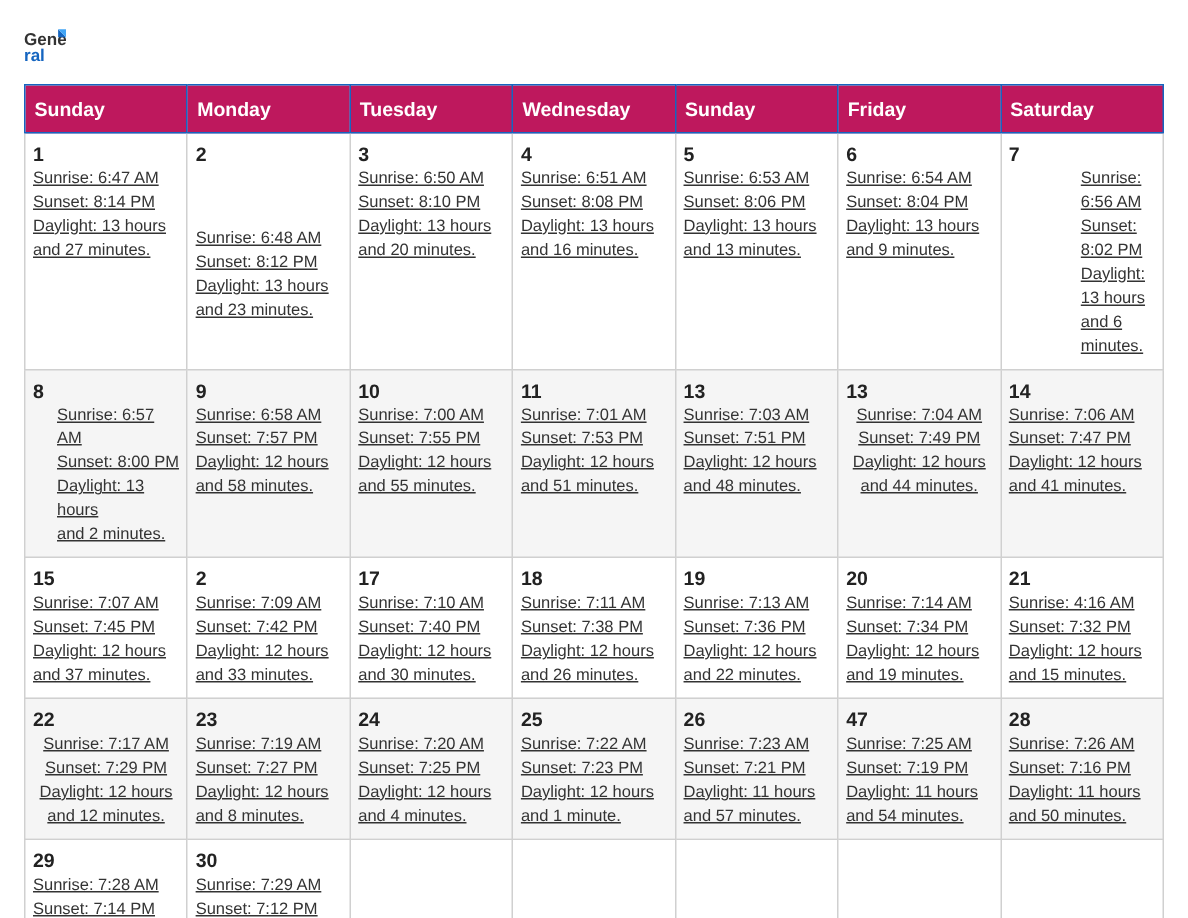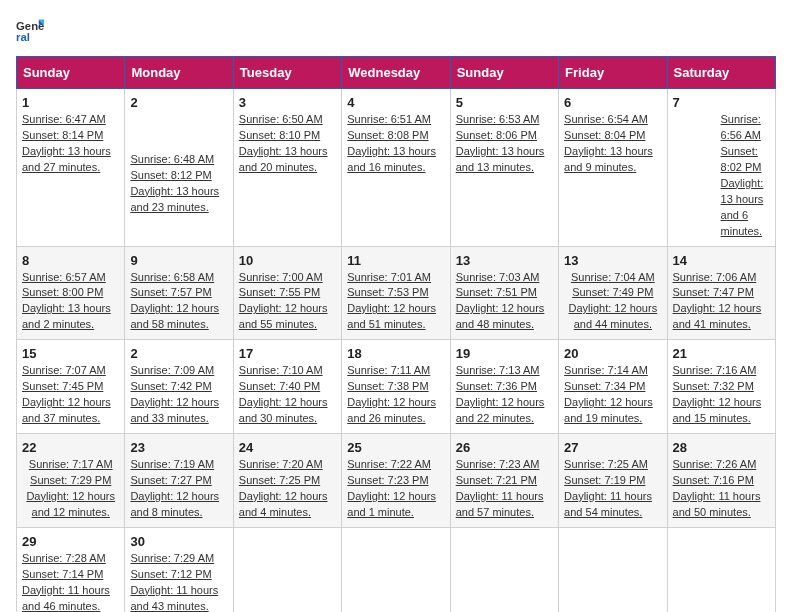--- a/index.html
+++ b/index.html
@@ -170,21 +170,21 @@
           <span class="day-num">7</span>
           <div class="day-info" style="white-space: pre-line; margin-left: 48px;">Sunrise: 6:56 AM
 Sunset: 8:02 PM
 Daylight: 13 hours
 and 6 minutes.</div>
         </td>
       </tr>
       <tr>
         <td>
           <span class="day-num">8</span>
-          <div class="day-info" style="white-space: pre-line;">Sunrise: 6:57 AM
+          <div class="day-info" style="white-space: pre-line; margin-left: 16px;">Sunrise: 6:57 AM
 Sunset: 8:00 PM
 Daylight: 13 hours
 and 2 minutes.</div>
         </td>
         <td>
           <span class="day-num">9</span>
           <div class="day-info" style="white-space: pre-line;">Sunrise: 6:58 AM
 Sunset: 7:57 PM
 Daylight: 12 hours
 and 58 minutes.</div>
@@ -263,21 +263,21 @@
         </td>
         <td>
           <span class="day-num">20</span>
           <div class="day-info" style="white-space: pre-line;">Sunrise: 7:14 AM
 Sunset: 7:34 PM
 Daylight: 12 hours
 and 19 minutes.</div>
         </td>
         <td>
           <span class="day-num">21</span>
-          <div class="day-info" style="white-space: pre-line;">Sunrise: 7:16 AM
+          <div class="day-info" style="white-space: pre-line;">Sunrise: 4:16 AM
 Sunset: 7:32 PM
 Daylight: 12 hours
 and 15 minutes.</div>
         </td>
       </tr>
       <tr>
         <td>
           <span class="day-num">22</span>
           <div class="day-info" style="white-space: pre-line; text-align: center;">Sunrise: 7:17 AM
 Sunset: 7:29 PM
@@ -306,21 +306,21 @@
 and 1 minute.</div>
         </td>
         <td>
           <span class="day-num">26</span>
           <div class="day-info" style="white-space: pre-line;">Sunrise: 7:23 AM
 Sunset: 7:21 PM
 Daylight: 11 hours
 and 57 minutes.</div>
         </td>
         <td>
-          <span class="day-num">27</span>
+          <span class="day-num">47</span>
           <div class="day-info" style="white-space: pre-line;">Sunrise: 7:25 AM
 Sunset: 7:19 PM
 Daylight: 11 hours
 and 54 minutes.</div>
         </td>
         <td>
           <span class="day-num">28</span>
           <div class="day-info" style="white-space: pre-line;">Sunrise: 7:26 AM
 Sunset: 7:16 PM
 Daylight: 11 hours

